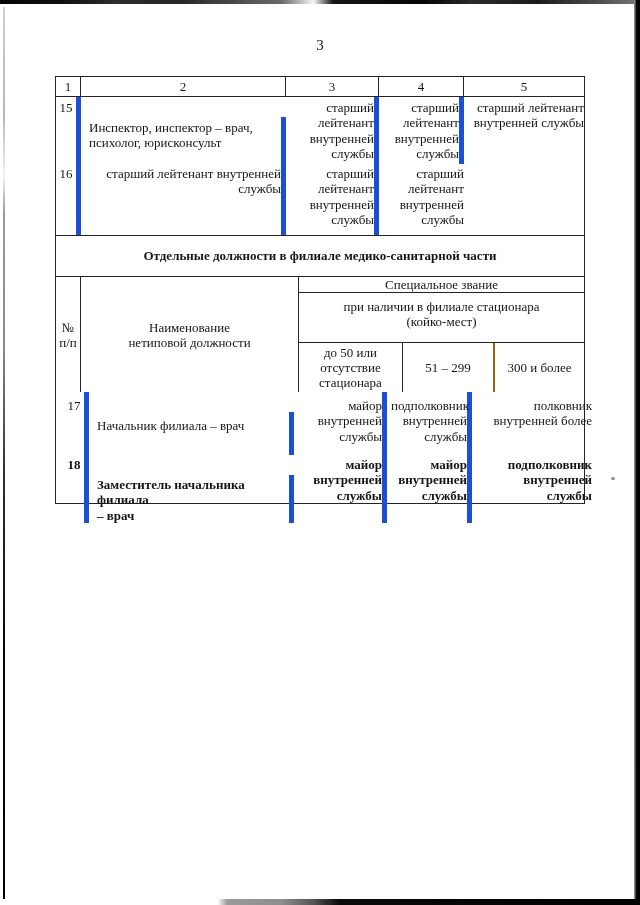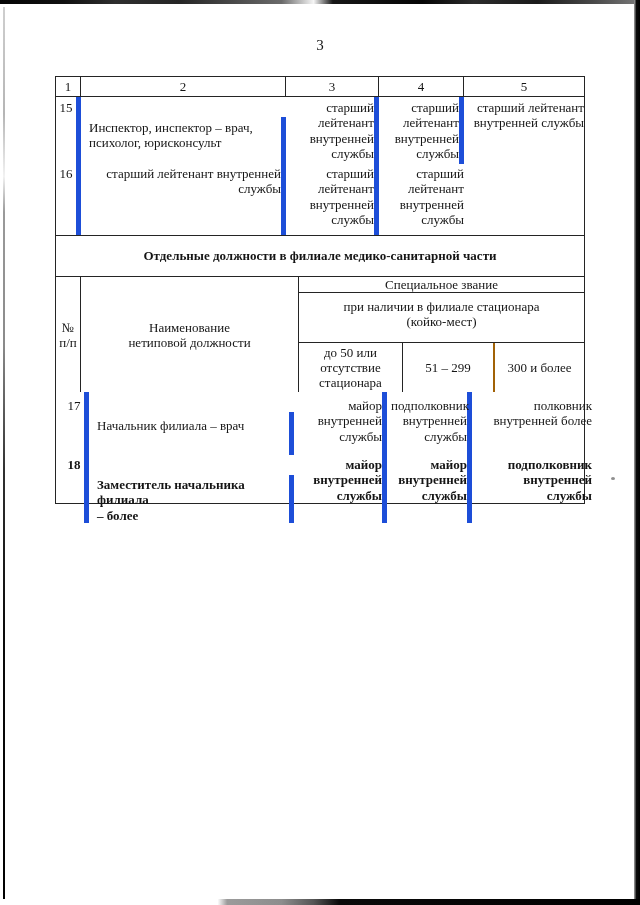--- a/index.html
+++ b/index.html
@@ -117,18 +117,18 @@
   <div class="gridA trow r17">
     <div class="c num">17</div>
     <div class="c pos">Начальник филиала – врач</div>
     <div class="c rank">майор внутренней службы</div>
     <div class="c rank">подполковник внутренней службы</div>
     <div class="c rank">полковник внутренней более</div>
   </div>
   <div class="gridA trow r18">
     <div class="c num">18</div>
     <div class="c pos">Заместитель начальника филиала
-– более</div>
+– врач</div>
     <div class="c rank">майор внутренней службы</div>
     <div class="c rank">майор внутренней службы</div>
     <div class="c rank">подполковник внутренней службы</div>
   </div>
 </div>
 
 </body></html>

